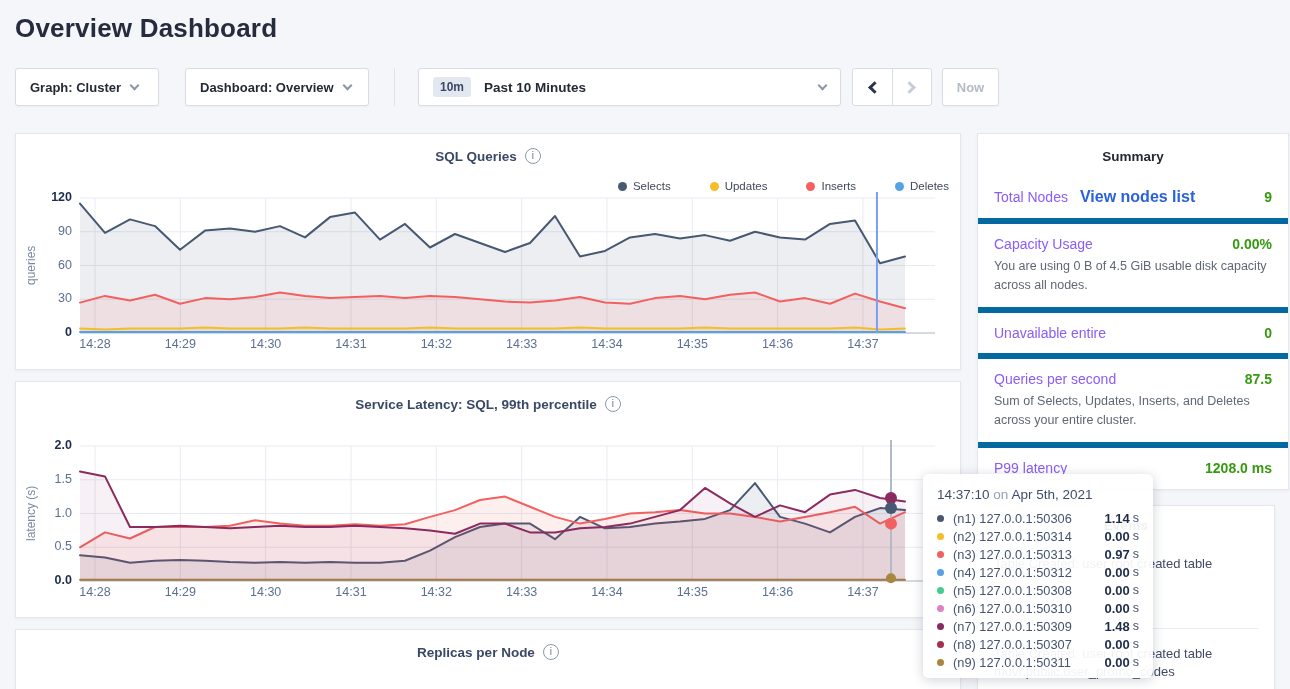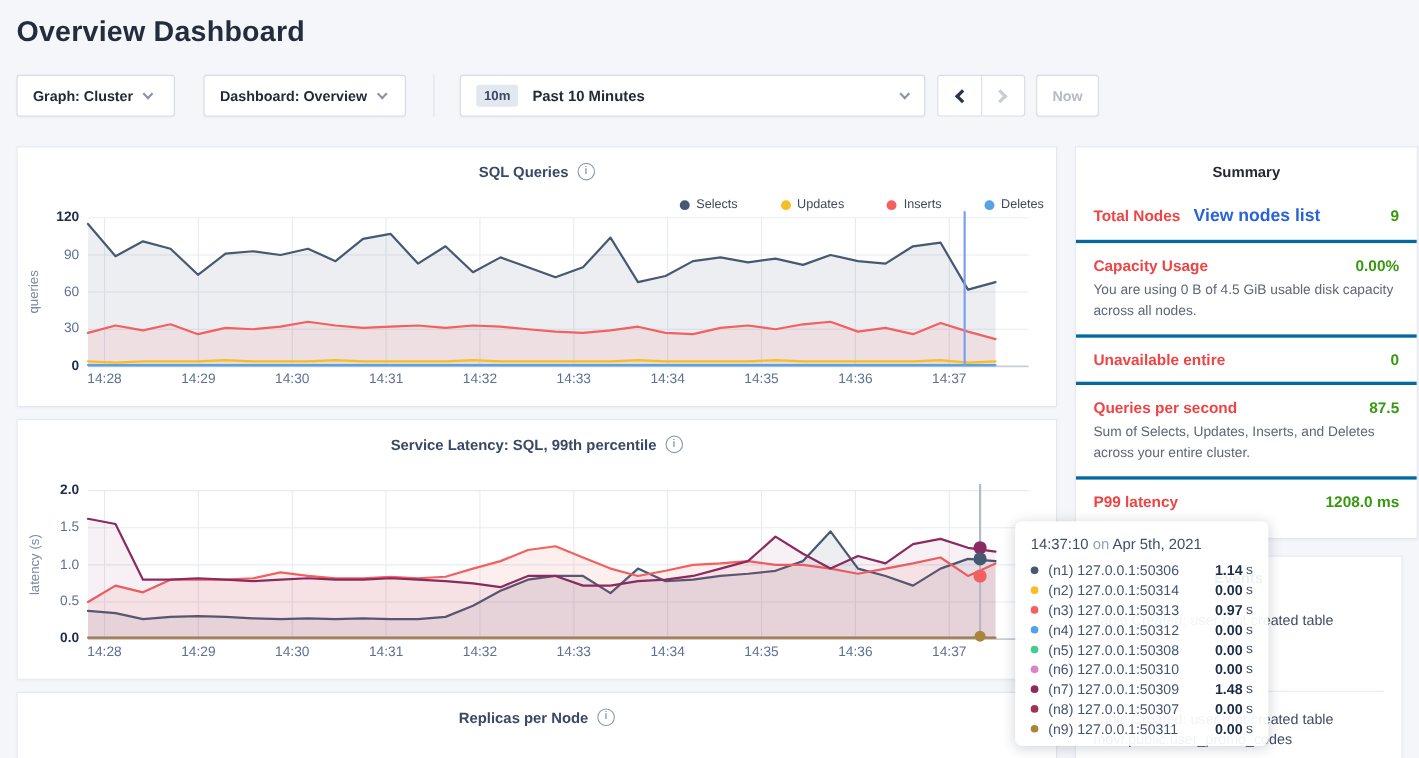--- a/index.html
+++ b/index.html
@@ -50,23 +50,23 @@
   #layer-charts svg { position:absolute; overflow:visible; }
   .tick-label { position:absolute; font-size:12.5px; color:#5d7093; }
   .tick-label.bold { font-weight:bold; color:#1d2c4f; }
   .xtick { width:48px; text-align:center; }
   .ytick { width:40px; text-align:right; }
   .axis-name { position:absolute; writing-mode:vertical-rl; transform:rotate(180deg);
     display:flex; align-items:center; justify-content:center; font-size:12px; color:#7c89a0; }
   
   .sum-header { padding:15px 0 12px; text-align:center; font-size:13.5px; font-weight:bold; color:#242a35; }
   .sum-row { padding:12px 16px; }
-  .sum-row + .sum-row { border-top:3px solid #0369a1; }
+  .sum-row + .sum-row { border-top:6px solid #0369a1; }
   .sum-top { display:flex; align-items:baseline; }
-  .sum-label { font-size:14px; font-weight:bold; color:#ef4444; }
+  .sum-label { font-size:14px; font-weight:normal; color:#8b5cf6; }
   .sum-link { font-size:16px; font-weight:bold; margin-left:12px; text-decoration:none; cursor:pointer; }
   .sum-value { margin-left:auto; font-size:14px; font-weight:bold; }
   .sum-sub { margin-top:5px; font-size:12.5px; line-height:19px; color:#5f6775; }
   
   .evt-header { padding-top:12px; text-align:center; font-size:13.5px; font-weight:bold; color:#242a35; }
   .evt-line { position:absolute; left:16px; font-size:13px; color:#404b63; white-space:nowrap; }
   .evt-divider { position:absolute; left:16px; right:16px; top:122px; border-top:1px solid #e8ebf2; }
   
   #hover-tooltip { position:absolute; left:923px; top:474px; width:230px; height:204px; z-index:10;
     background:rgba(255,255,255,.93); border-radius:6px; box-shadow:0 2px 12px rgba(40,50,70,.22);

